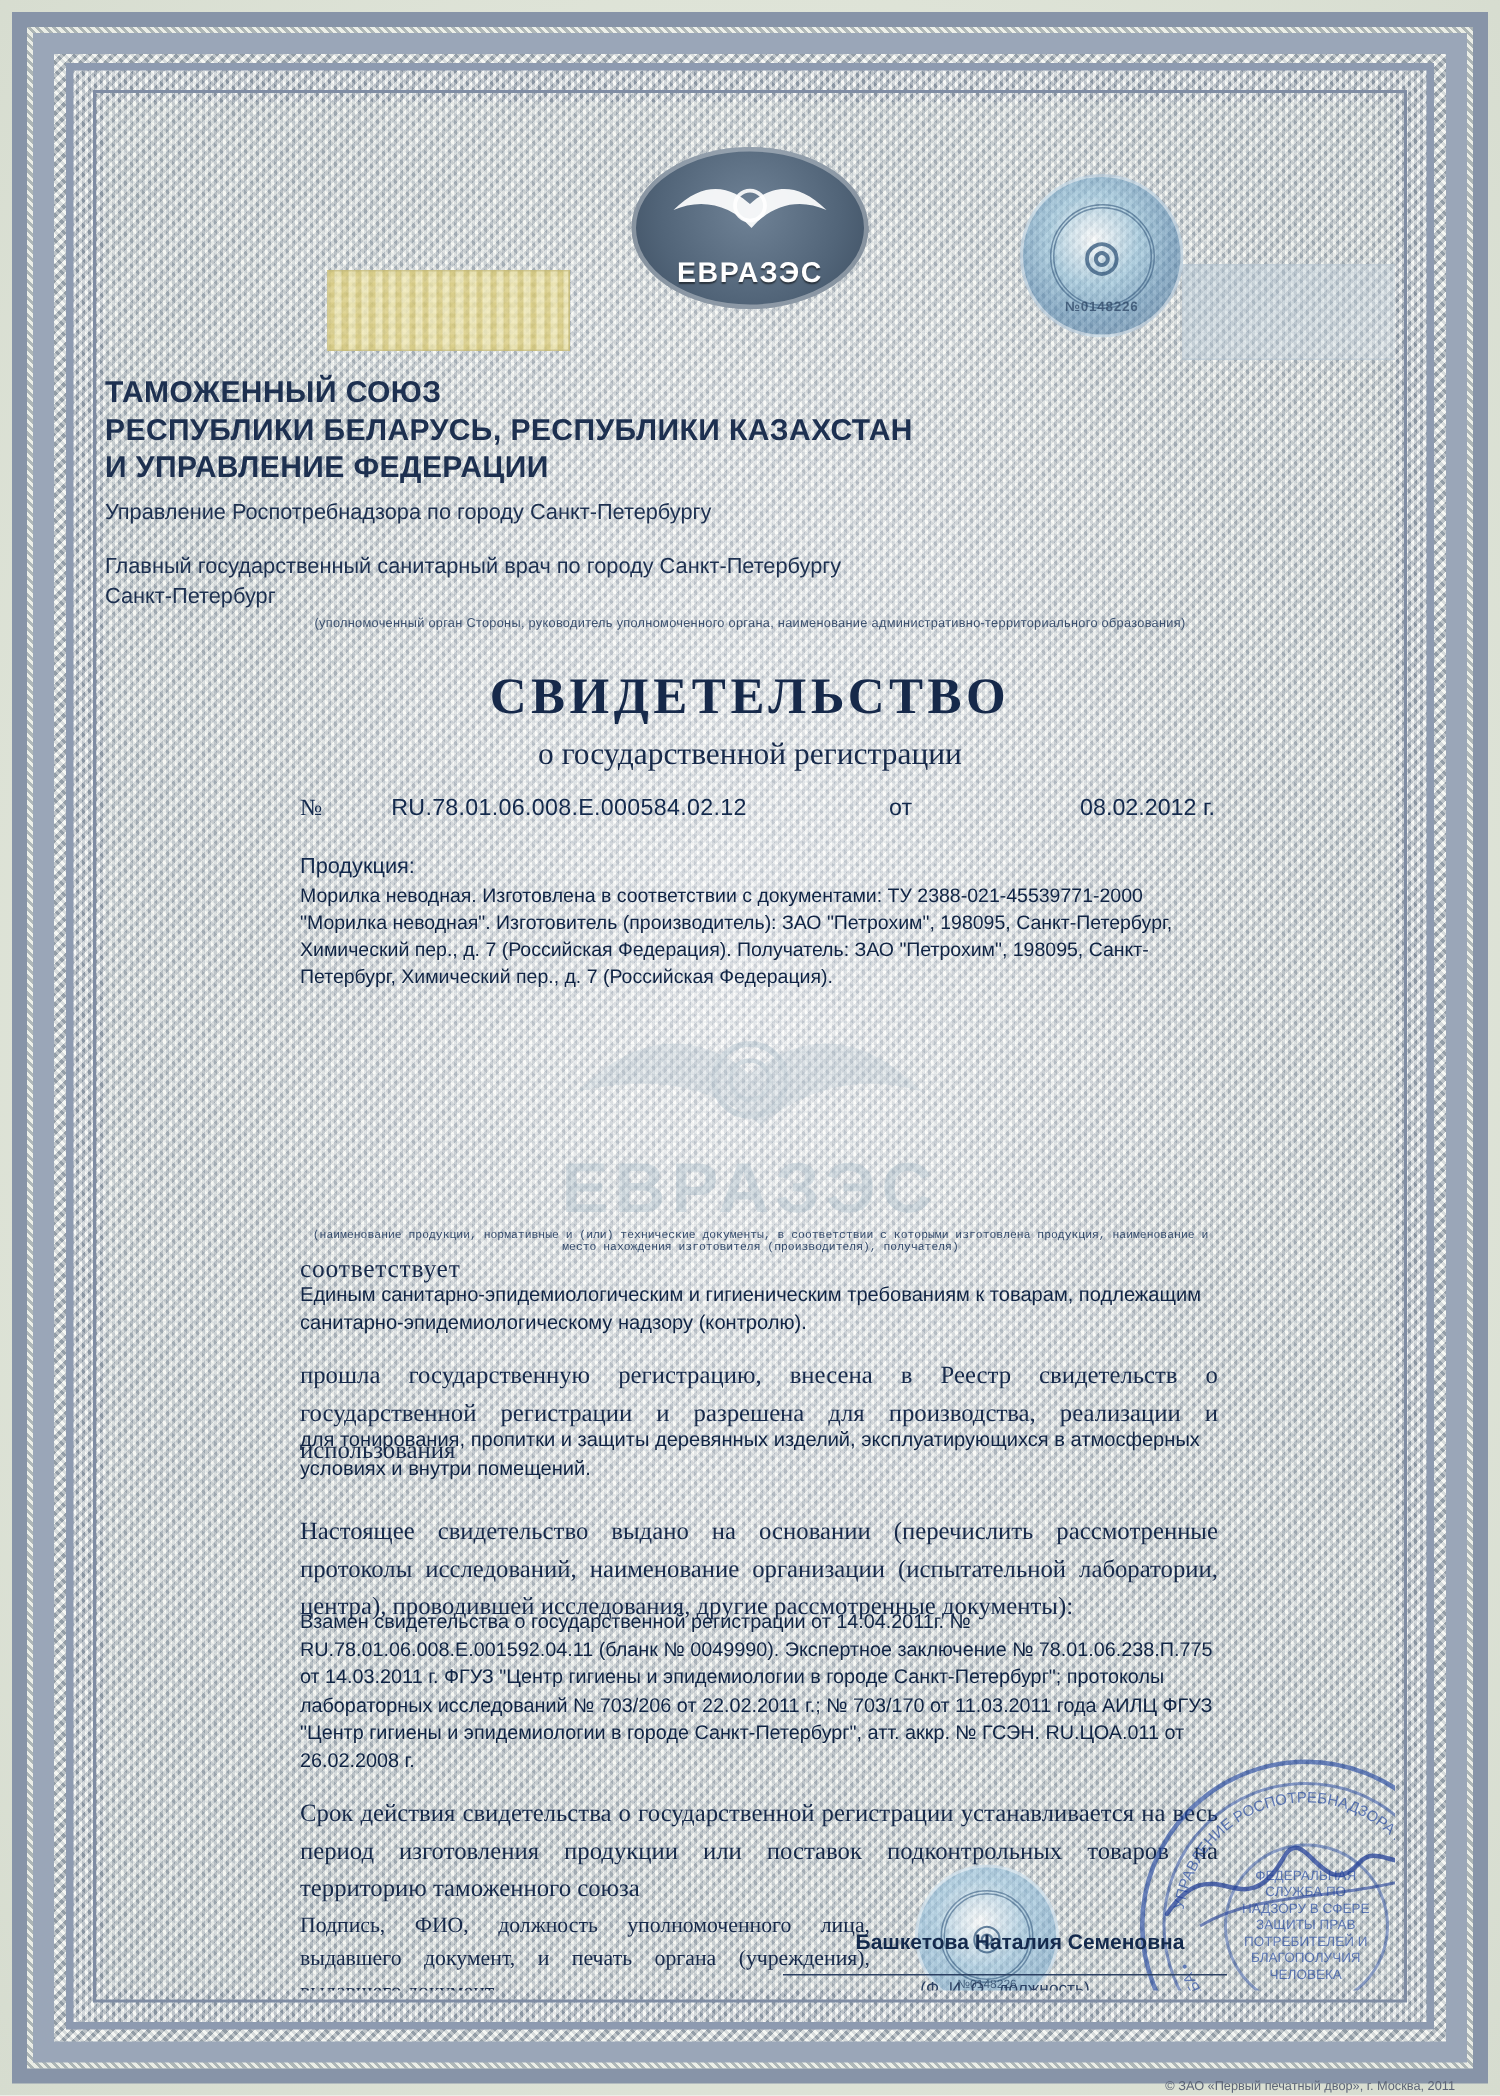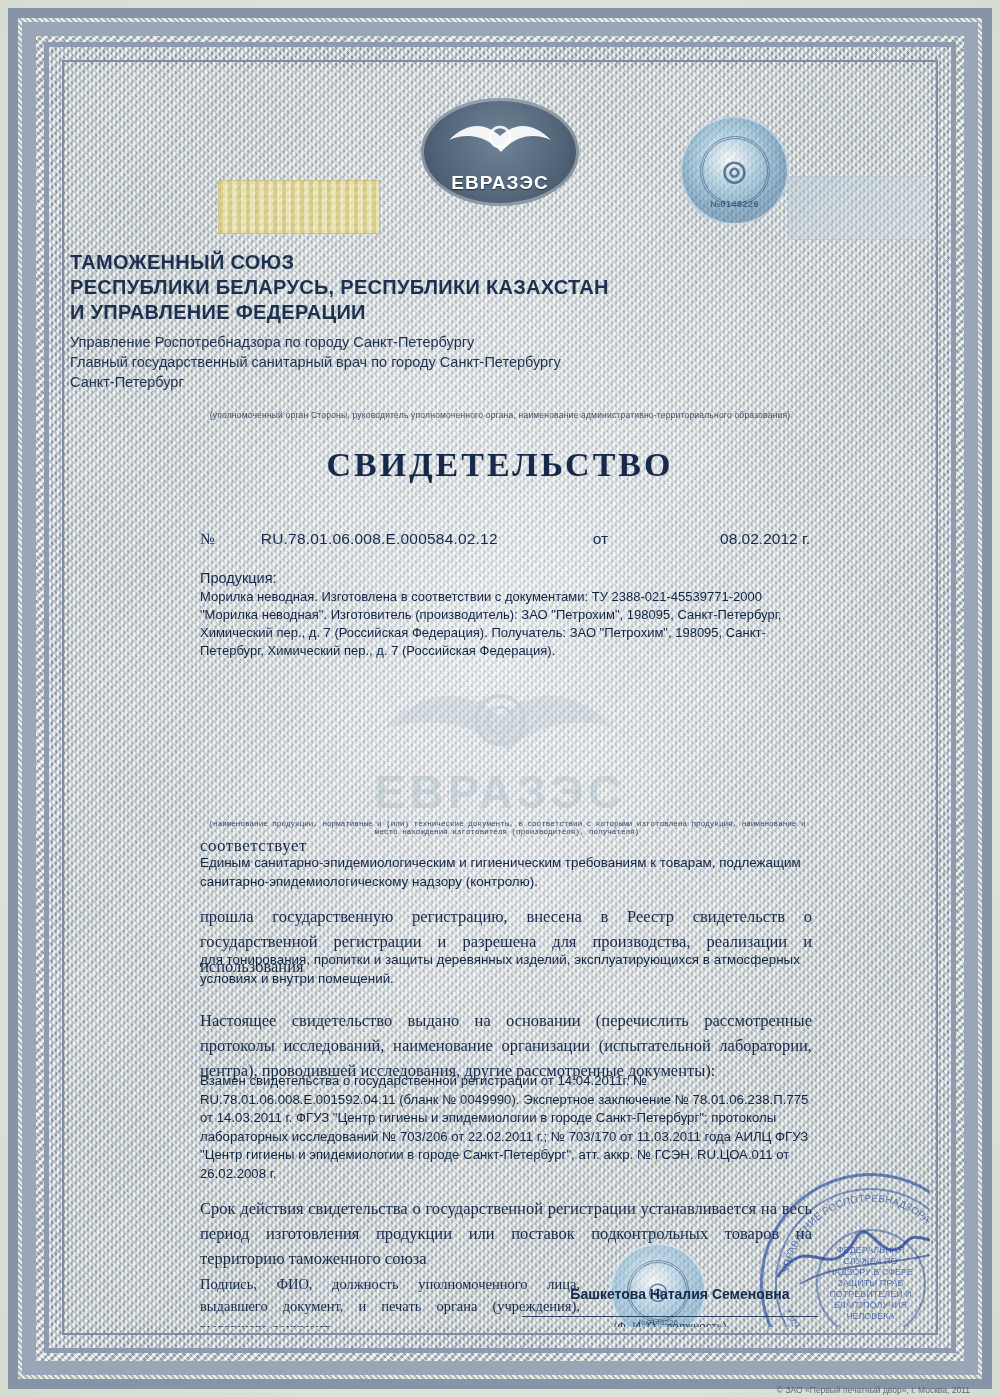--- a/index.html
+++ b/index.html
@@ -435,28 +435,29 @@
     <div class="holo">
       <div class="holo-inner">◎</div>
       <div class="holo-code">№0148226</div>
     </div>
 
     <div class="hdr">
       <div class="l1">ТАМОЖЕННЫЙ СОЮЗ</div>
       <div class="l2">РЕСПУБЛИКИ БЕЛАРУСЬ, РЕСПУБЛИКИ КАЗАХСТАН</div>
       <div class="l3">И УПРАВЛЕНИЕ ФЕДЕРАЦИИ</div>
       <div class="sub">Управление Роспотребнадзора по городу Санкт-Петербургу</div>
-      <div class="sub" style="margin-top:0">Главный государственный санитарный врач по городу Санкт-Петербургу</div>
+      <div class="sub" style="margin-top:16px">Главный государственный санитарный врач по городу Санкт-Петербургу</div>
       <div class="sub" style="margin-top:0">Санкт-Петербург</div>
     </div>
 
     <div class="caption">(уполномоченный орган Стороны, руководитель уполномоченного органа, наименование административно-территориального образования)</div>
 
     <div class="title">
       <div class="big">СВИДЕТЕЛЬСТВО</div>
+      <div class="small">о государственной регистрации</div>
     </div>
 
     <div class="numrow">
       <span class="nsym">№</span>
       <span class="nval">RU.78.01.06.008.Е.000584.02.12</span>
       <span class="dt">от</span>
       <span>08.02.2012 г.</span>
     </div>
 
     <div class="lbl-prod">Продукция:</div>

